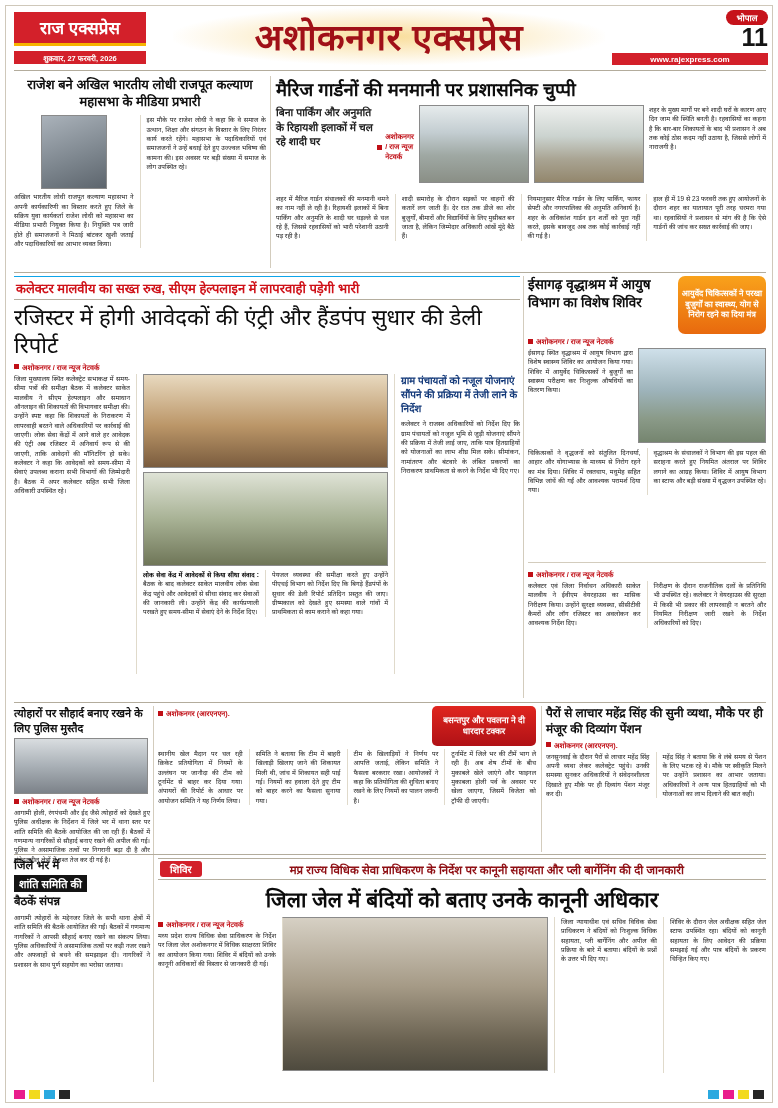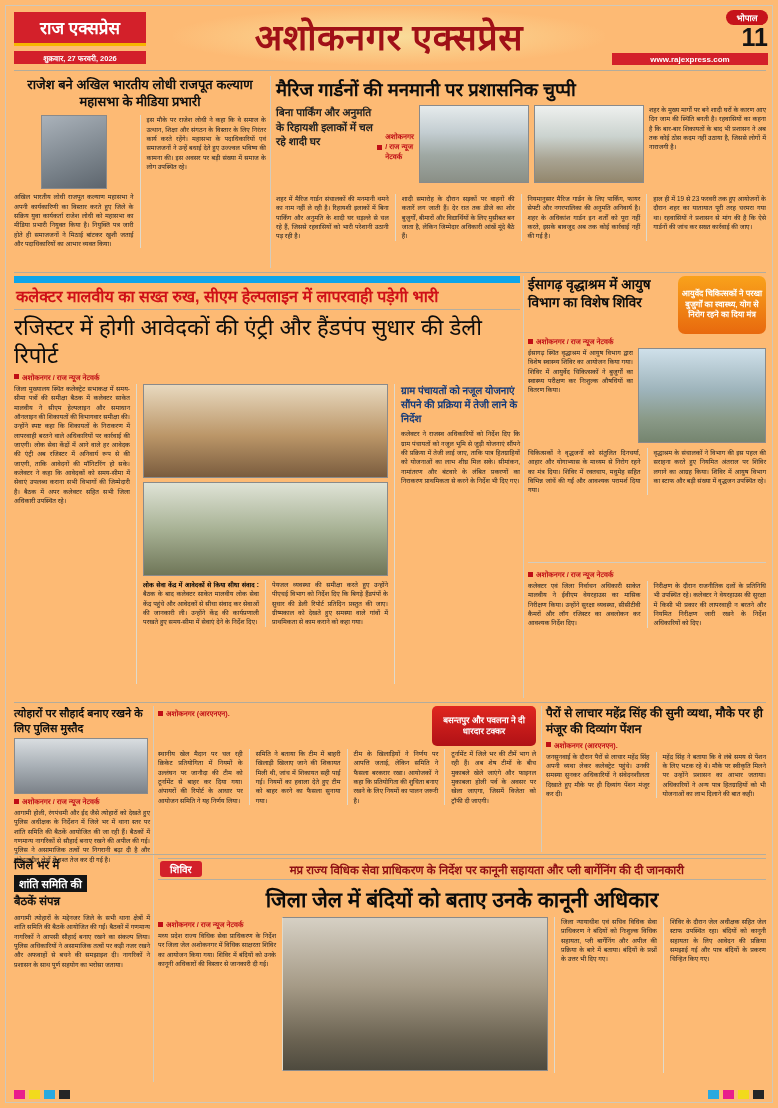--- a/index.html
+++ b/index.html
@@ -1,18 +1,18 @@
 <!DOCTYPE html>
 <html><head>
 <meta charset="utf-8">
 <style>
   *{margin:0;padding:0;box-sizing:border-box;}
   html,body{background:#d9d9d9;}
   body{font-family:"Liberation Sans","DejaVu Sans",sans-serif;}
-  .page{position:relative;width:778px;height:1108px;background:#fdba74;overflow:hidden;margin:0;}
+  .page{position:relative;width:778px;height:1108px;background:#ffffff;overflow:hidden;margin:0;}
   .frame{position:absolute;inset:5px;border:1px solid #cfc8ba;pointer-events:none;}
   .abs{position:absolute;}
 
   
   #brand-box{left:14px;top:12px;width:132px;height:34px;background:#d3202a;color:#fff;display:flex;align-items:center;justify-content:center;font-size:17px;font-weight:bold;border-bottom:3px solid #f7b500;}
   #brand-date{left:14px;top:51px;width:132px;height:13px;background:#d3202a;color:#fff;display:flex;align-items:center;justify-content:center;font-size:7.5px;font-weight:bold;}
   #masthead{left:173px;top:8px;width:432px;height:57px;display:flex;align-items:center;justify-content:center;font-size:36px;font-weight:800;color:#a01017;letter-spacing:.5px;background:radial-gradient(ellipse at center,#f9dd9b 0%,rgba(249,221,155,0) 72%);}
   #edition-badge{left:726px;top:10px;width:42px;height:15px;background:#c6131b;color:#fff;border-radius:8px;display:flex;align-items:center;justify-content:center;font-size:8.5px;font-weight:bold;}
   #page-num{left:718px;top:23px;width:50px;height:28px;display:flex;align-items:center;justify-content:flex-end;font-size:25px;font-weight:bold;color:#141414;}
   #website{left:612px;top:53px;width:156px;height:12px;background:#d3202a;color:#fff;display:flex;align-items:center;justify-content:center;font-size:8px;font-weight:bold;}
@@ -48,21 +48,21 @@
   #sec-marriage{left:276px;top:76px;width:490px;height:192px;}
   .mar-h{font-size:18.5px;font-weight:bold;color:#0d0d0d;margin-bottom:4px;}
   .mar-top{display:flex;gap:5px;height:84px;}
   .mar-sub{width:138px;font-size:10.5px;font-weight:bold;line-height:1.4;color:#222;display:flex;flex-direction:row;}
   .mar-top .photo{width:110px;height:78px;}
   .mar-side{flex:1;min-width:0;}
   .mar-bottom{margin-top:5px;}
 
   
   #sec-register{left:14px;top:276px;width:506px;height:422px;}
-  .reg-kicker{border-top:7px solid #0ea5e9;border-bottom:1px solid #b5ae9f;color:#cf1118;font-weight:bold;font-size:16px;padding:2px;}
+  .reg-kicker{border-top:1px solid #0ea5e9;border-bottom:1px solid #b5ae9f;color:#cf1118;font-weight:bold;font-size:13px;padding:2px;}
   .reg-h{font-size:22px;font-weight:normal;line-height:1.27;color:#0c0c0c;margin:4px 0 2px;}
   .reg-cols{display:flex;gap:6px;height:300px;margin-top:2px;}
   .reg-cols>*+*{border-left:1px solid #e0dacb;padding-left:6px;}
   .reg-c1{width:116px;flex:none;}
   .reg-mid{width:252px;flex:none;}
   .reg-mid .photo{width:100%;height:94px;margin-bottom:4px;}
   .reg-mid-cols{display:flex;gap:6px;}
   .reg-mid-cols>*+*{border-left:1px solid #e0dacb;padding-left:6px;}
   .reg-c4{flex:1;min-width:0;}
   .reg-sub{color:#143a7a;font-weight:bold;font-size:10px;line-height:1.42;margin-bottom:3px;}

